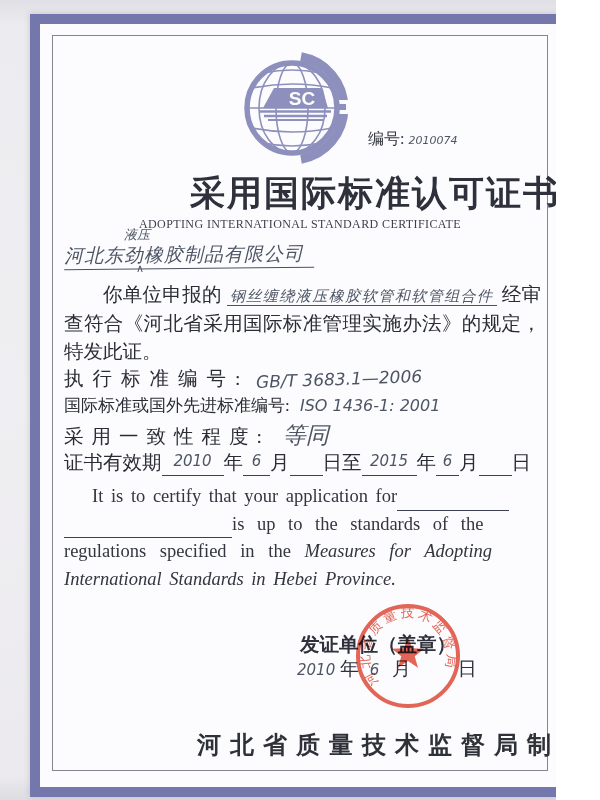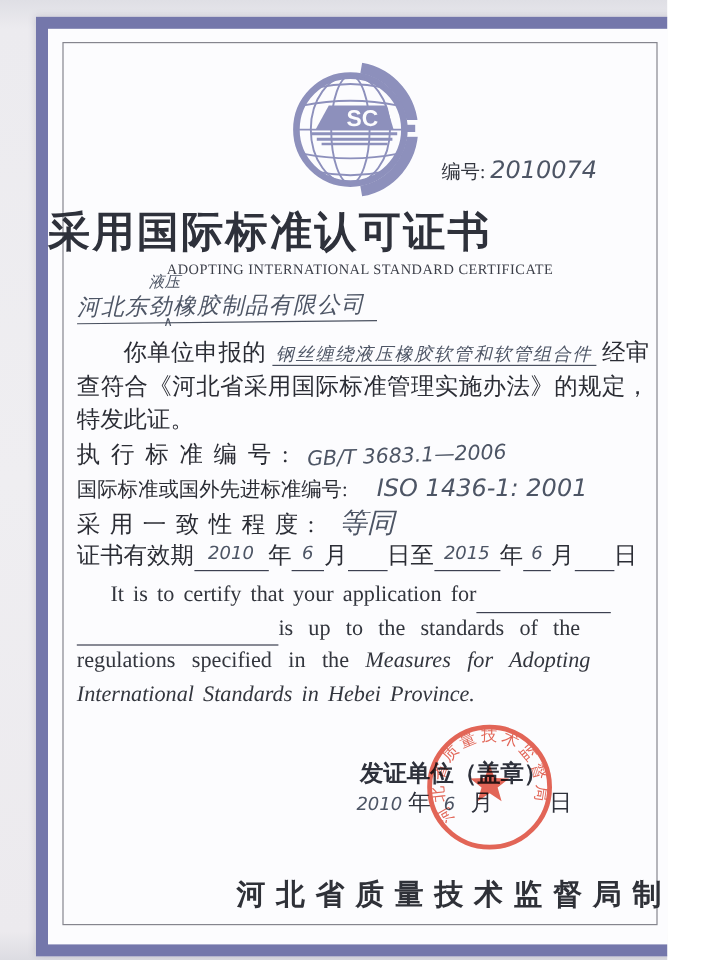--- a/index.html
+++ b/index.html
@@ -16,29 +16,29 @@
   .innerline {
     position:absolute; left:52px; top:35px; width:496px; height:736px;
     border:1px solid #85858e;
   }
   .abs { position:absolute; }
   .hw {
     font-family:"DejaVu Sans", sans-serif; font-style:italic;
     color:#4d5565;
   }
   .title {
-    left:40px; top:170px; width:520px; text-align:left;
+    left:40px; top:170px; width:520px; text-align:right;
     font-size:35px; font-weight:bold; letter-spacing:2px; color:#2e313b;
   }
   .subtitle {
     left:40px; top:217px; width:520px; text-align:center;
     font-size:12px; letter-spacing:0.4px; color:#3c3f49;
   }
   .number { left:368px; top:129px; font-size:16px; color:#33363f; }
-  .number .hw { font-size:20px; }
+  .number .hw { font-size:11px; }
   .company { left:64px; top:230px; width:250px; height:46px; }
   .company .name {
     display:block; padding-top:12px; font-size:19px; letter-spacing:1px;
     border-bottom:1.5px solid #4a5160; transform:rotate(-0.6deg);
   }
   .company .insert { position:absolute; left:60px; top:-4px; font-size:13px; }
   .company .caret { position:absolute; left:72px; top:32px; font-size:11px; color:#4d5565; }
   .para {
     left:64px; top:281px; width:477px; font-size:19.5px; line-height:28px;
     text-indent:2em; color:#2b2d35; text-align:justify;
@@ -46,21 +46,21 @@
   .para .product {
     font-size:15px; letter-spacing:1.2px; border-bottom:1.5px solid #4a5160;
     padding:0 3px;
     margin-top:20px;
   }
   .fline { left:64px; height:26px; white-space:nowrap; color:#2b2d35; font-size:19.5px; }
   .l-exec { top:365px; }
   .l-exec .lbl { letter-spacing:9px; }
   .l-exec .hw { font-size:17px; display:inline-block; transform:rotate(-2deg); margin-left:2px; }
   .l-intl { top:394px; font-size:17px; }
-  .l-intl .hw { font-size:20px; margin-left:20px; }
+  .l-intl .hw { font-size:16px; margin-left:6px; }
   .l-cons { top:420px; }
   .l-cons .lbl { letter-spacing:8px;margin-top:12px; }
   .l-cons .hw { font-size:23px; margin-left:8px; }
   .l-valid { top:449px; }
   .blank {
     display:inline-block; border-bottom:1.5px solid #3c4050; text-align:center;
     font-size:15px; height:24px; vertical-align:bottom;
   }
   .eng { left:64px; top:483px; width:478px; font-size:18.5px; line-height:27.5px; color:#33363e; }
   .eng .ln { white-space:nowrap; }

